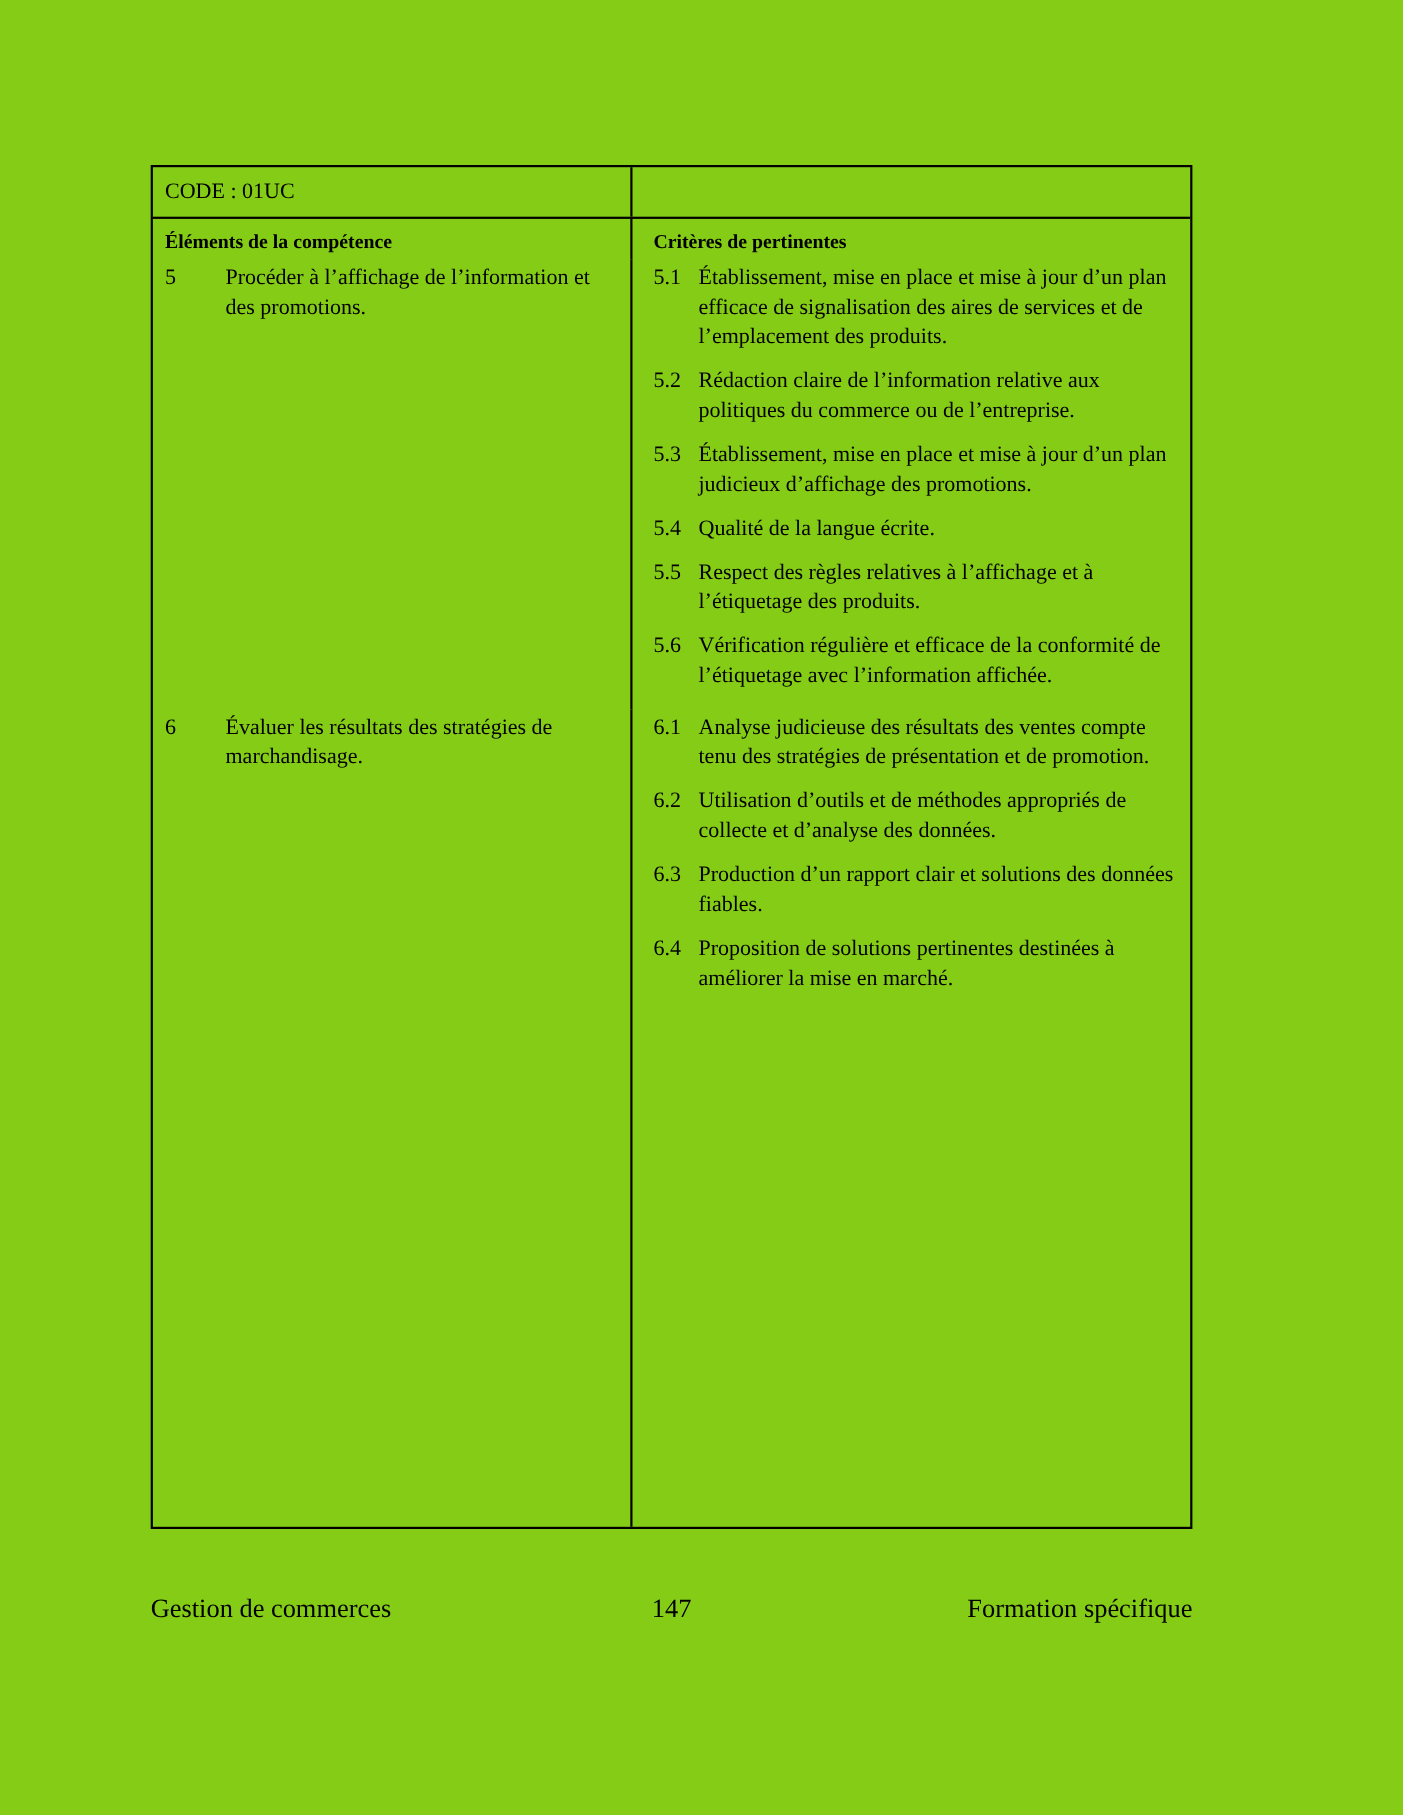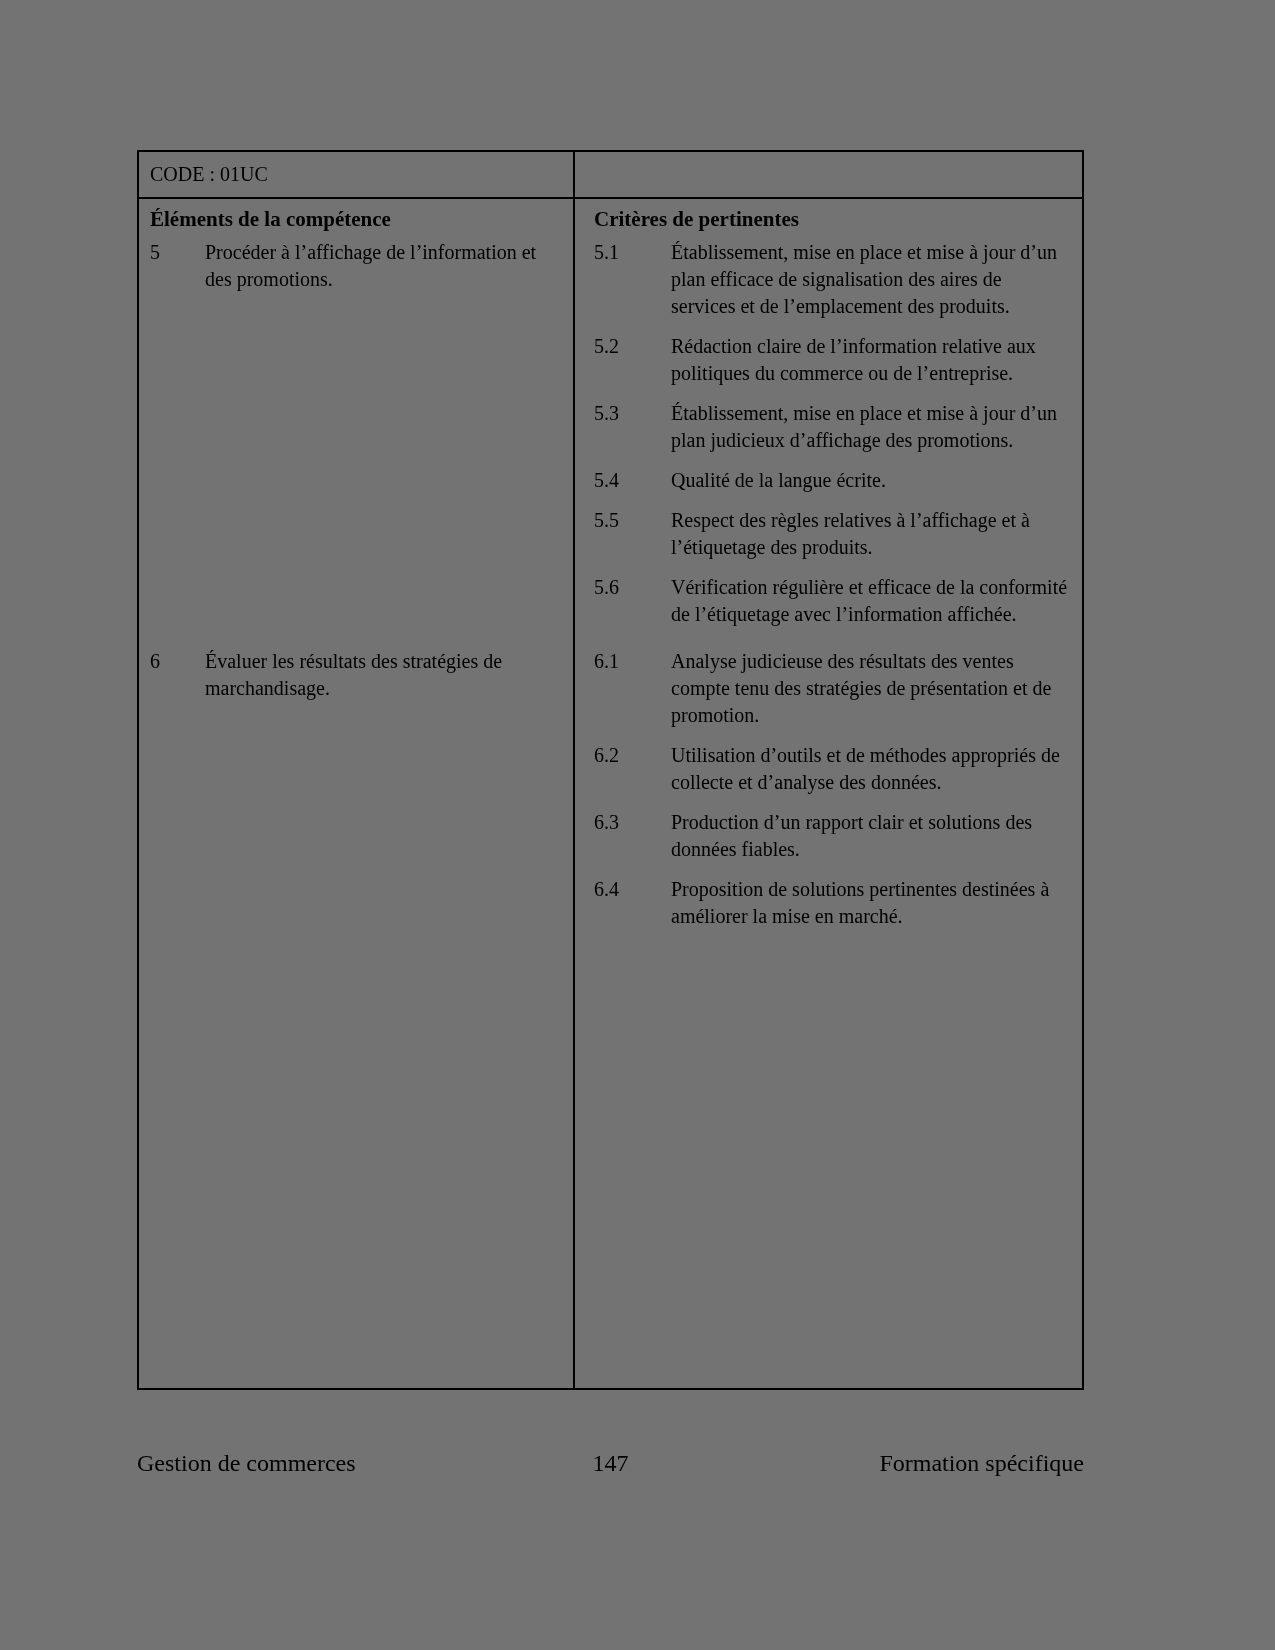--- a/index.html
+++ b/index.html
@@ -5,21 +5,21 @@
   * { margin: 0; padding: 0; box-sizing: border-box; }
   html, body { background: #ffffff; }
   body {
     font-family: "Liberation Serif", "DejaVu Serif", serif;
     color: #000000;
   }
   .page {
     position: relative;
     width: 1275px;
     height: 1650px;
-    background: #737373;
+    background: #84cc16;
     overflow: hidden;
   }
   .doc-table {
     position: absolute;
     left: 137px;
     top: 150px;
     width: 947px;
     height: 1240px;
     border: 2px solid #000000;
     display: flex;
@@ -37,39 +37,39 @@
   .cell-right {
     flex: 1;
     padding: 4px 12px 4px 19px;
   }
   .code-row { border-bottom: 2px solid #000000; }
   .code-row .cell-left { padding-top: 9px; padding-bottom: 9px; }
   .code-row .cell-right { padding-top: 9px; padding-bottom: 9px; }
   .header-row .cell-left,
   .header-row .cell-right {
     font-weight: bold;
-    font-size: 21px;
+    font-size: 18px;
     padding-top: 7px;
     padding-bottom: 3px;
   }
   .group-row .cell-left,
   .group-row .cell-right { padding-top: 3px; }
   .group-row.grow { flex: 1; }
   .elem {
     display: flex;
     margin-bottom: 14px;
   }
   .elem-num { width: 35px; flex-shrink: 0; }
   .elem-text { flex: 1; margin-left: 20px; }
   .crit {
     display: flex;
     margin-bottom: 13px;
   }
   .crit-num { width: 41px; flex-shrink: 0; }
-  .crit-text { flex: 1; margin-left: 36px; }
+  .crit-text { flex: 1; }
   .footer {
     position: absolute;
     left: 137px;
     top: 1450px;
     width: 947px;
     display: flex;
     align-items: baseline;
     font-size: 24px;
     line-height: 27px;
   }

